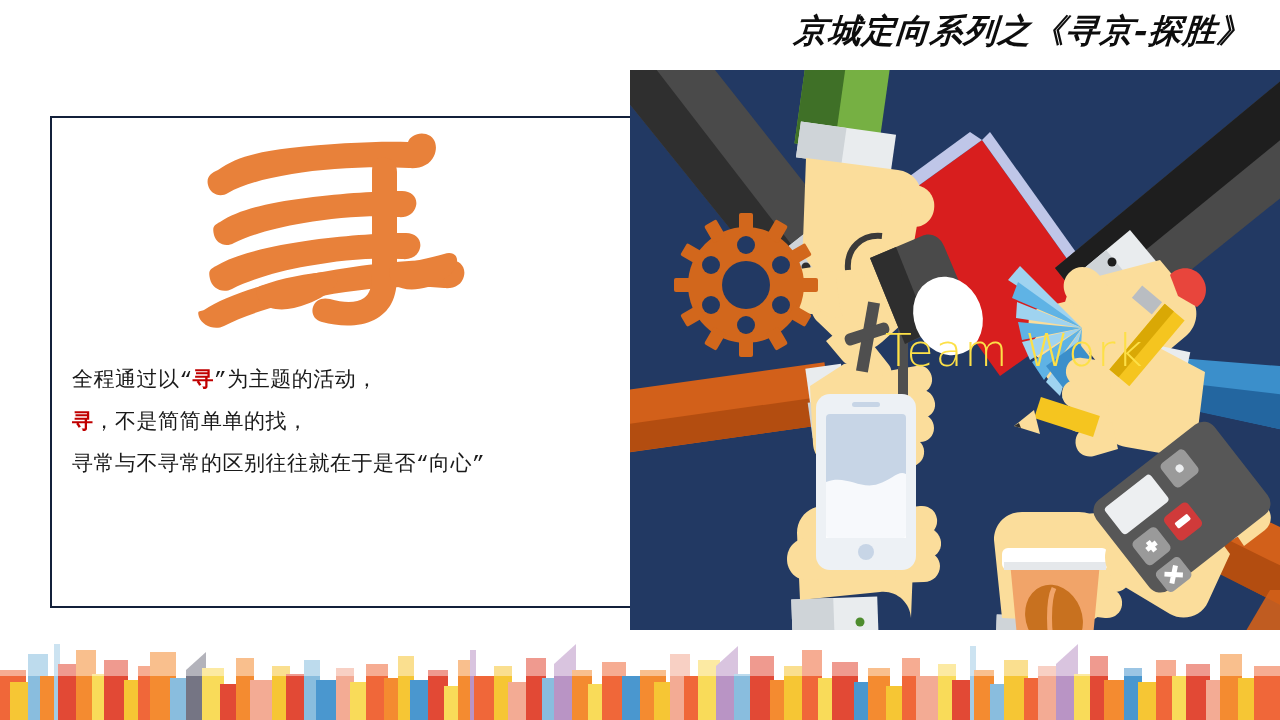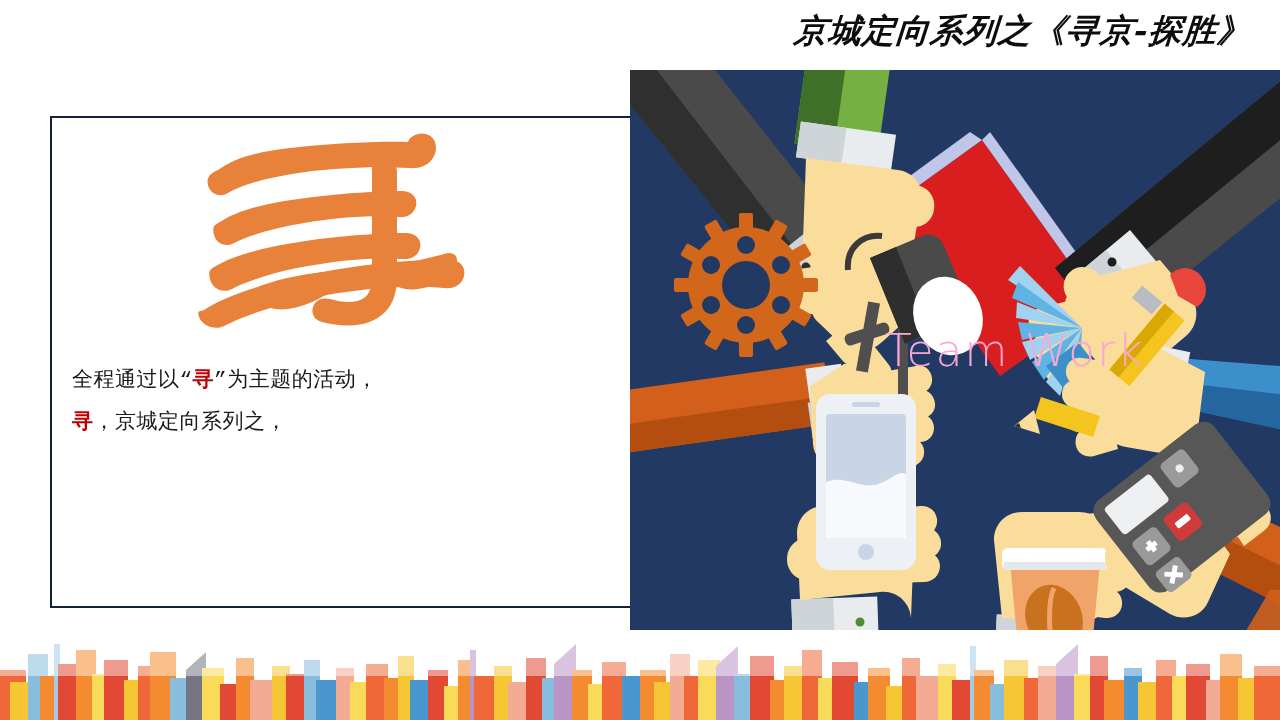--- a/index.html
+++ b/index.html
@@ -103,21 +103,21 @@
     overflow: hidden;
   }
   #teamwork-image .tw-label {
     position: absolute;
     left: 255px;
     top: 255px;
     font-family: "DejaVu Sans", sans-serif;
     font-weight: 300;
     font-size: 44px;
     letter-spacing: 2px;
-    color: #f9a8d4;
+    color: #fde047;
     white-space: nowrap;
     z-index: 5;
   }
   .tw-svg {
     position: absolute;
     left: 0; top: 0;
     width: 650px;
     height: 588px;
     display: block;
   }
@@ -186,21 +186,24 @@
                  C195 150 193 139 198 136 Z"></path>
       </g>
     </svg>
   </div>
 
   <div id="body-lines">
     <div class="body-line">
       <span>全程通过以“</span><span class="hl">寻</span><span>”为主题的活动，</span>
     </div>
     <div class="body-line">
-      <span class="hl">寻</span><span>，京城定向系列之，</span>
+      <span class="hl">寻</span><span>，不是简简单单的找，</span>
+    </div>
+    <div class="body-line">
+      <span>寻常与不寻常的区别往往就在于是否“向心”</span>
     </div>
   </div>
 
   <div id="teamwork-image">
 
     <svg class="tw-svg" viewBox="0 0 650 588">
       <defs>
         <g id="cuffDot"></g>
       </defs>
 

